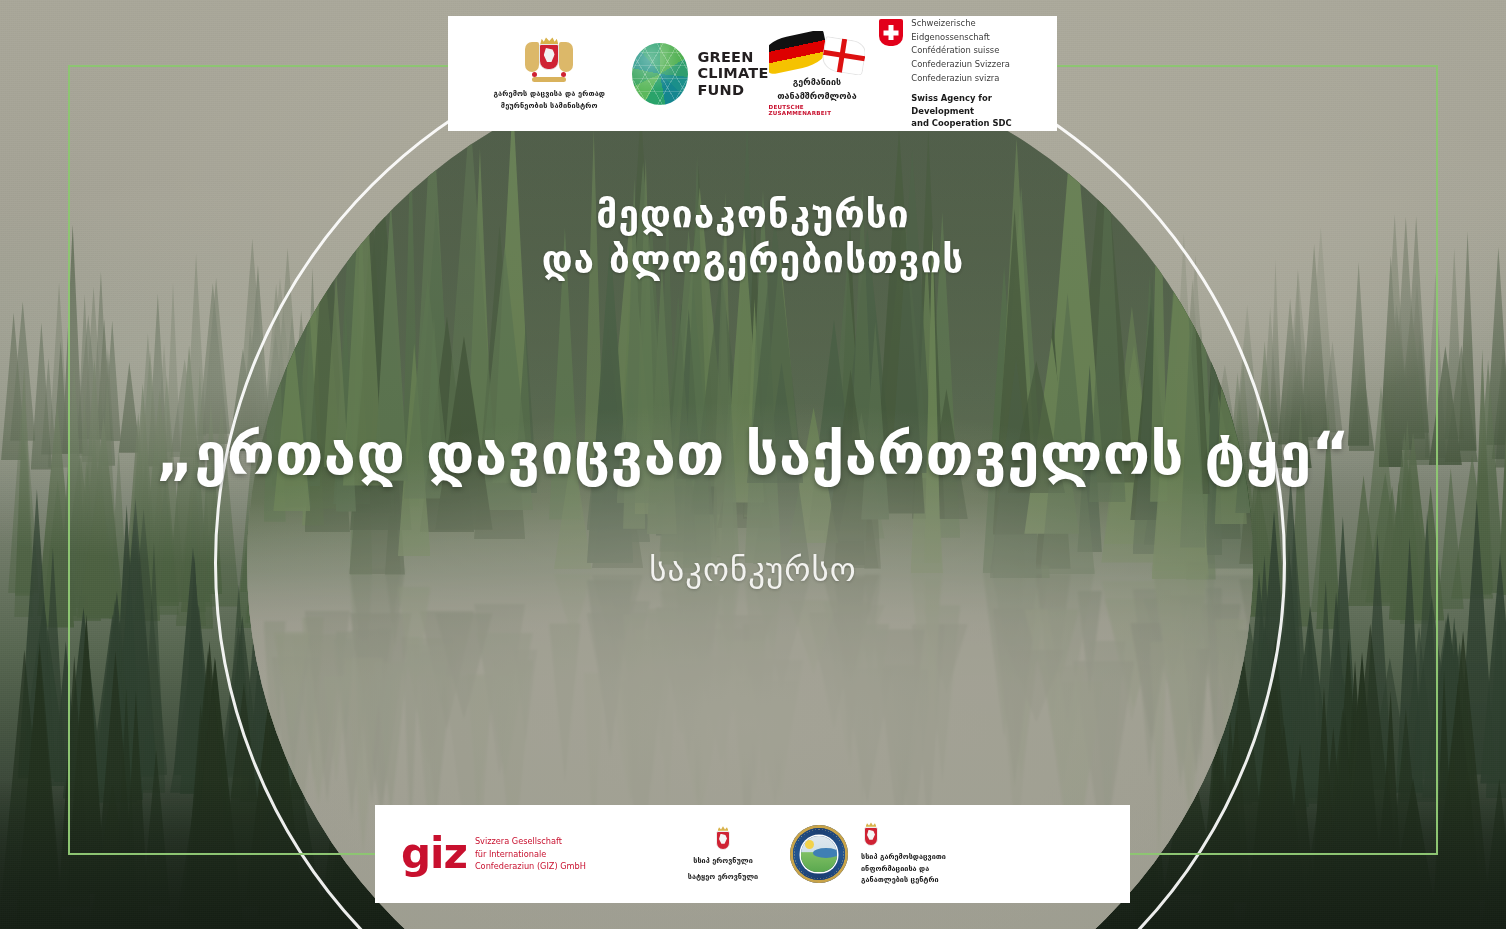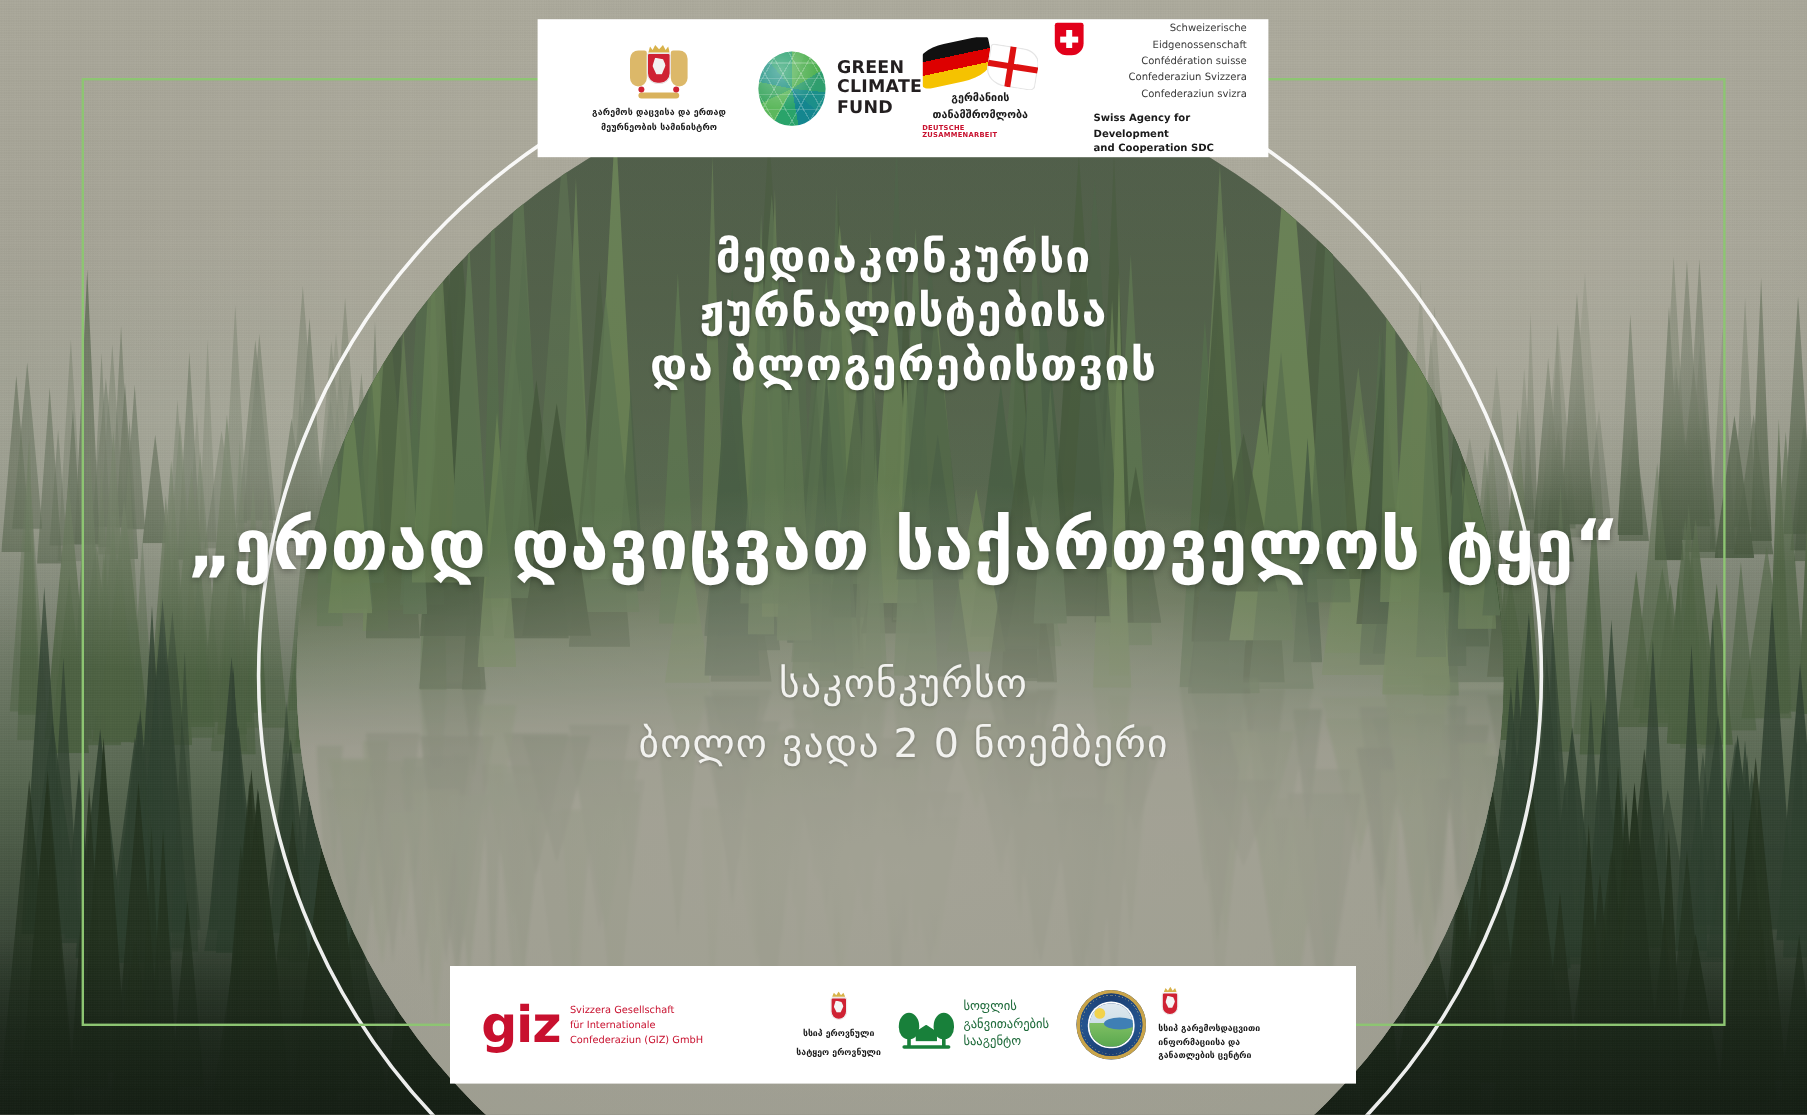--- a/index.html
+++ b/index.html
@@ -195,21 +195,21 @@
   .deu-t2{font-size:5.6px;font-weight:bold;color:#c8102e;letter-spacing:.25px;margin-top:2px;}
 
   
   .swiss-wrap{display:flex;align-items:flex-start;gap:8px;}
   .swiss-shield{
     width:24px;height:27px;background:#e2001a;border-radius:2px 2px 10px 10px;
     position:relative;flex:none;margin-top:2px;
   }
   .swiss-shield::before{content:"";position:absolute;left:50%;top:6px;transform:translateX(-50%);width:5px;height:15px;background:#fff;}
   .swiss-shield::after{content:"";position:absolute;top:50%;left:50%;transform:translate(-50%,-50%);width:15px;height:5px;background:#fff;}
-  .swiss-l1{font-size:8.4px;color:#3b3b3b;line-height:1.62;text-align:right;}
+  .swiss-l1{font-size:8.4px;color:#3b3b3b;line-height:1.62;}
   .swiss-l2{font-size:8.4px;font-weight:bold;color:#1a1a1a;line-height:1.5;margin-top:7px;}
 
   
   .headline-wrap{position:absolute;left:0;right:0;top:0;bottom:0;pointer-events:none;}
   .kicker{
     position:absolute;left:0;right:0;top:192px;text-align:center;
     color:#fff;font-weight:bold;font-size:37px;line-height:1.22;
     letter-spacing:1px;
     text-shadow:0 1px 3px rgba(0,0,0,.28);
   }
@@ -1243,29 +1243,27 @@
         <div class="swiss-l1">Confederaziun svizra</div>
         <div class="swiss-l2">Swiss Agency for Development</div>
         <div class="swiss-l2" style="margin-top:0">and Cooperation SDC</div>
       </div>
     </div>
   </div>
 
   <div class="headline-wrap">
     <div class="kicker">
       <div>მედიაკონკურსი</div>
-      <div>ჟურნალისტებისა</div>
       <div>და ბლოგერებისთვის</div>
     </div>
 
     <div class="main-title">„ერთად დავიცვათ საქართველოს ტყე“</div>
 
     <div class="subnote">
       <div>საკონკურსო</div>
-      <div>ბოლო  ვადა 2 0 ნოემბერი</div>
     </div>
   </div>
 
   <div class="bottom-banner">
 
     <div class="bb-cell" style="width:268px">
       <div class="giz-mark">giz</div>
       <div class="giz-txt">
         <div>Svizzera Gesellschaft</div>
         <div>für Internationale</div>
@@ -1276,35 +1274,20 @@
     <div class="bb-cell nfa-wrap" style="width:108px">
       <div class="nfa-coa">
         <span class="c"></span>
           <span class="s"></span>
           <span class="r"></span>
       </div>
       <div class="nfa-txt">სსიპ ეროვნული</div>
       <div class="nfa-txt">სატყეო ეროვნული</div>
     </div>
 
-    <div class="bb-cell rda-wrap" style="width:150px">
-      <div class="rda-icon">
-        <span class="t t1"></span>
-          <span class="t t2"></span>
-        <span class="trunk"></span>
-          <span class="trunk2"></span>
-        <span class="house"></span>
-          <span class="ground"></span>
-      </div>
-      <div class="rda-txt">
-        <div>სოფლის</div>
-        <div>განვითარების</div>
-        <div>სააგენტო</div>
-      </div>
-    </div>
 
     <div class="bb-cell" style="width:84px;justify-content:center">
       <div class="seal">
         <span class="ringtxt"></span>
           <span class="dots"></span>
           <span class="inner"></span>
       </div>
     </div>
 
     <div class="bb-cell ifc-wrap" style="width:150px">

